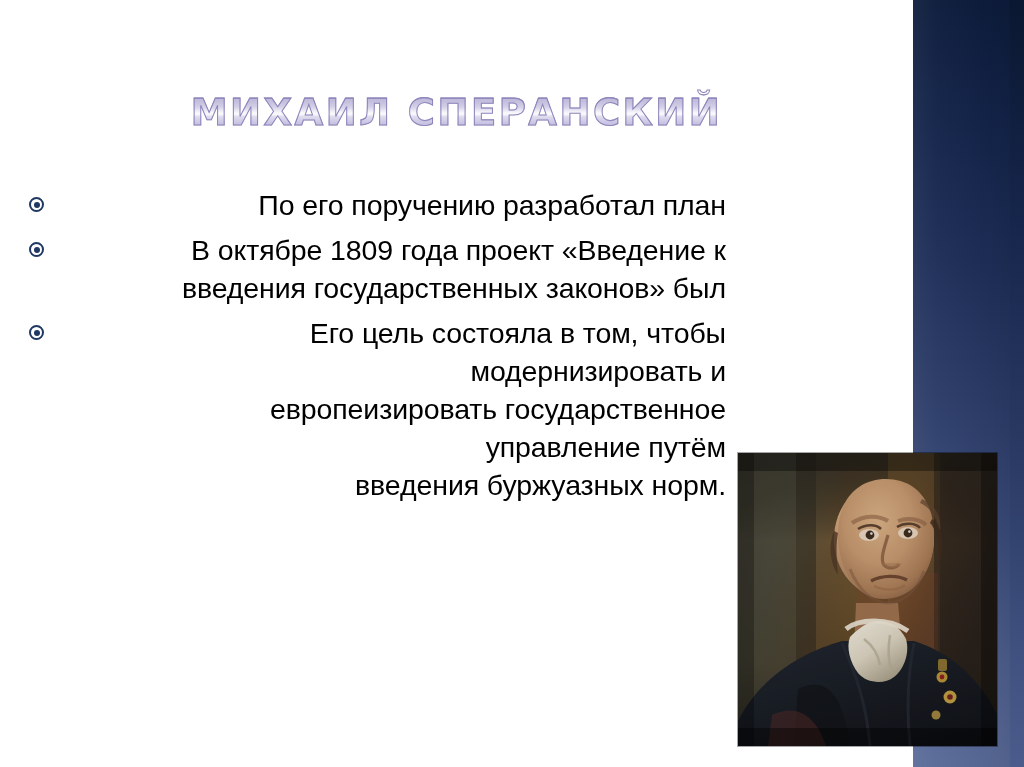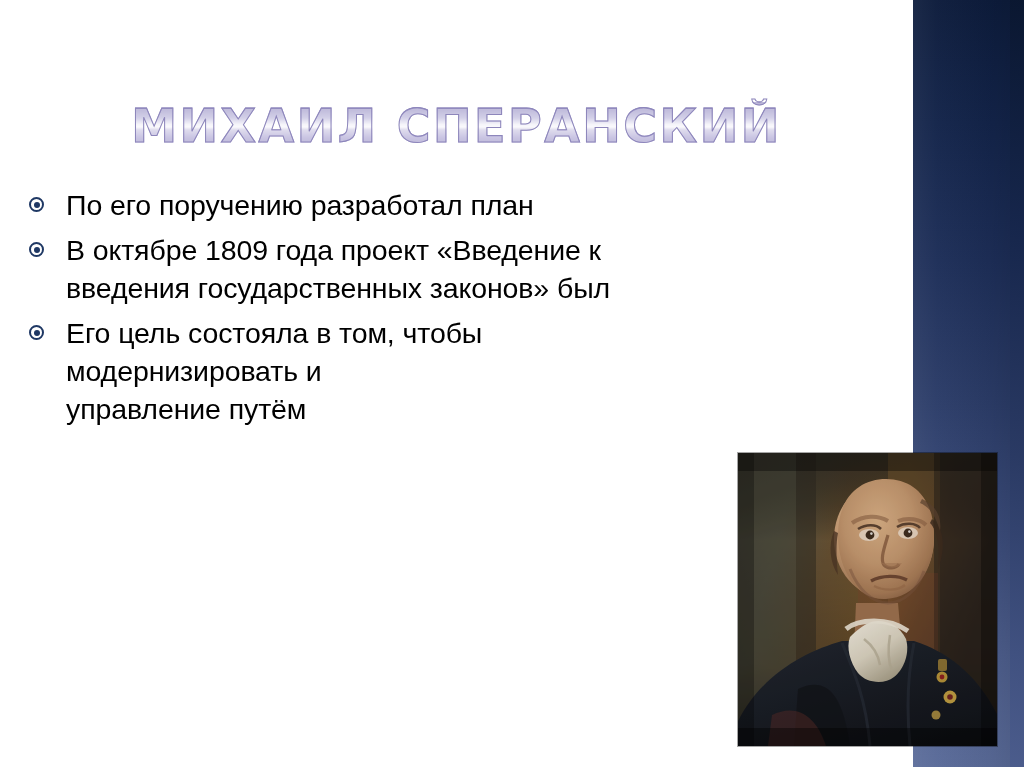--- a/index.html
+++ b/index.html
@@ -65,23 +65,23 @@
   
   .title-wrap {
     position: absolute;
     top: 94px;
     left: 0;
     width: 913px;
     text-align: center;
   }
   .slide-title {
     display: inline-block;
-    margin: 8px;
+    margin: 0;
     font-family: "DejaVu Sans", sans-serif;
-    font-size: 46px;
+    font-size: 37px;
     font-weight: bold;
     letter-spacing: 2.5px;
     line-height: 1.05;
     text-transform: uppercase;
     background: linear-gradient(to bottom,
         #8e86bd 0%,
         #9a93c6 18%,
         #b5b0d8 33%,
         #efeef7 47%,
         #f7f6fb 52%,
@@ -135,20 +135,21 @@
     top: 50%;
     width: 6px;
     height: 6px;
     margin: -3px 0 0 -3px;
     border-radius: 50%;
     background: #1f3864;
   }
   .bullet-line {
     display: block;
     white-space: nowrap;
+    text-align: right;
   }
 
   
   .portrait {
     position: absolute;
     left: 738px;
     top: 453px;
     width: 259px;
     height: 293px;
     overflow: hidden;
@@ -185,21 +186,23 @@
     <li class="bullet-item">
       <span class="bullet-marker"></span>
       <span class="bullet-line">В октябре 1809 года проект «Введение к</span>
       <span class="bullet-line">введения государственных законов» был</span>
     </li>
 
     <li class="bullet-item">
       <span class="bullet-marker"></span>
       <span class="bullet-line">Его цель состояла в том, чтобы</span>
       <span class="bullet-line">модернизировать и</span>
+      <span class="bullet-line">европеизировать государственное</span>
       <span class="bullet-line">управление путём</span>
+      <span class="bullet-line">введения буржуазных норм.</span>
     </li>
 
   </ul>
 
   <div class="portrait">
     <svg viewBox="0 0 259 293" preserveAspectRatio="none">
       <defs>
         <linearGradient id="bgWall" x1="0" y1="0" x2="1" y2="0.3">
           <stop offset="0%" stop-color="#4b4a3e"></stop>
           <stop offset="22%" stop-color="#5c5a48"></stop>

